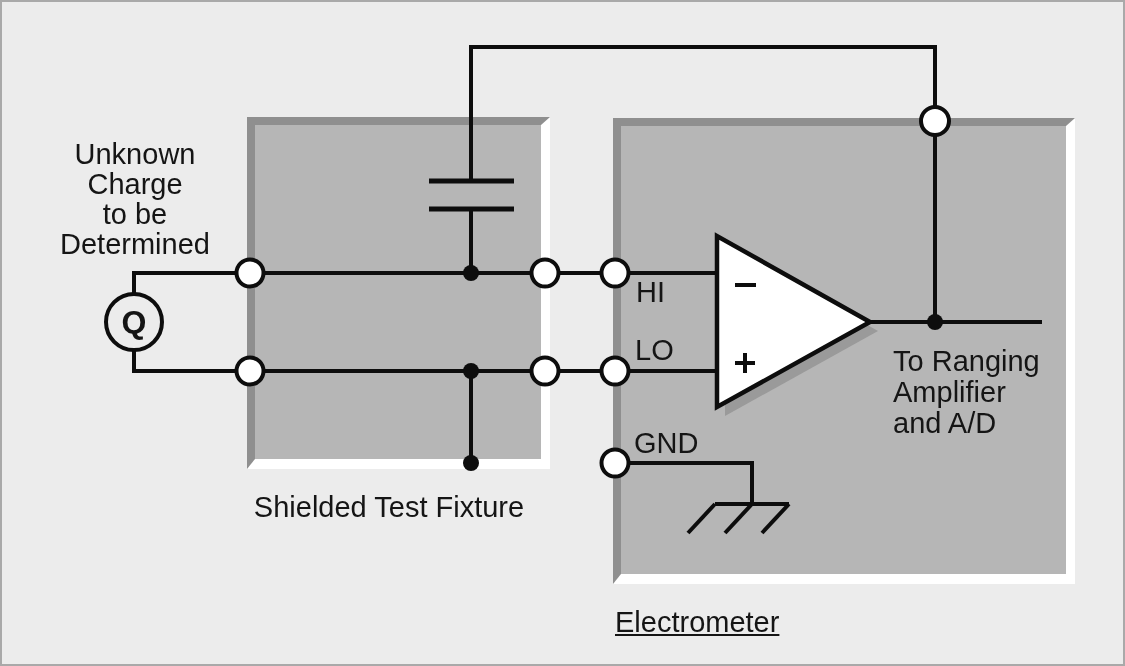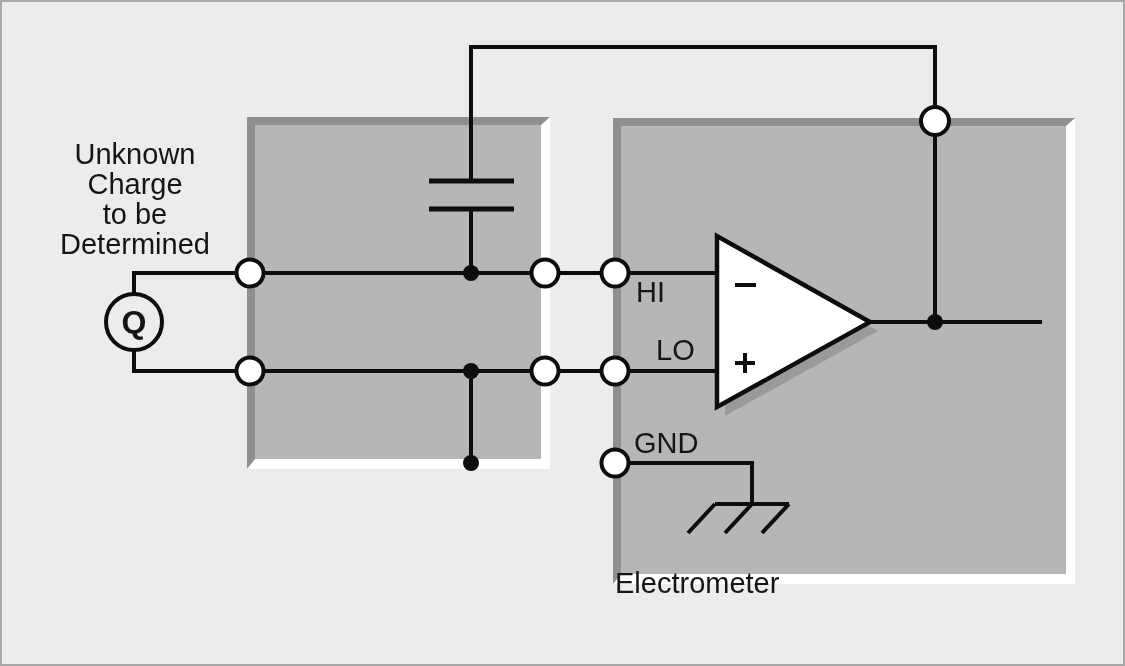--- a/index.html
+++ b/index.html
@@ -37,25 +37,25 @@
     position:absolute;z-index:4;
     color:var(--text,#151515);
     font-size:29px;line-height:31px;
     white-space:pre-line;
   }
   .label.center{text-align:center;}
   .lbl-unknown{left:33px;top:137px;width:200px;line-height:30px;}
   .lbl-external{left:273px;top:142px;}
   .lbl-preamp{left:740px;top:138px;}
   .lbl-hi{left:634px;top:235px;margin-top:40px;}
-  .lbl-lo{left:654px;top:333px;}
+  .lbl-lo{left:633px;top:333px;}
   .lbl-gnd{left:632px;top:426px;text-align:center;}
   .lbl-ranging{left:891px;top:344px;}
   .lbl-shielded{left:237px;top:490px;width:300px;}
-  .lbl-electrometer{left:613px;top:566px;}
+  .lbl-electrometer{left:613px;top:605px;text-decoration:underline;}
   .lbl-q{
     left:104px;top:292px;width:56px;height:56px;
     display:flex;align-items:center;justify-content:center;
     font-size:32px;font-weight:600;line-height:32px;
   }
 </style>
 </head>
 <body>
 
 <div class="canvas">
@@ -118,16 +118,20 @@
     <circle class="q-circle" cx="132" cy="320" r="28"></circle>
   </svg>
 
   <div class="label center lbl-unknown">Unknown
 Charge
 to be
 Determined</div>
   <div class="label lbl-hi">HI</div>
   <div class="label lbl-lo">LO</div>
   <div class="label lbl-gnd">GND</div>
+  <div class="label lbl-ranging">To Ranging
+Amplifier
+and A/D</div>
+  <div class="label center lbl-shielded">Shielded Test Fixture</div>
   <div class="label lbl-electrometer">Electrometer</div>
   <div class="label lbl-q">Q</div>
 
 </div>
 
 </body></html>

